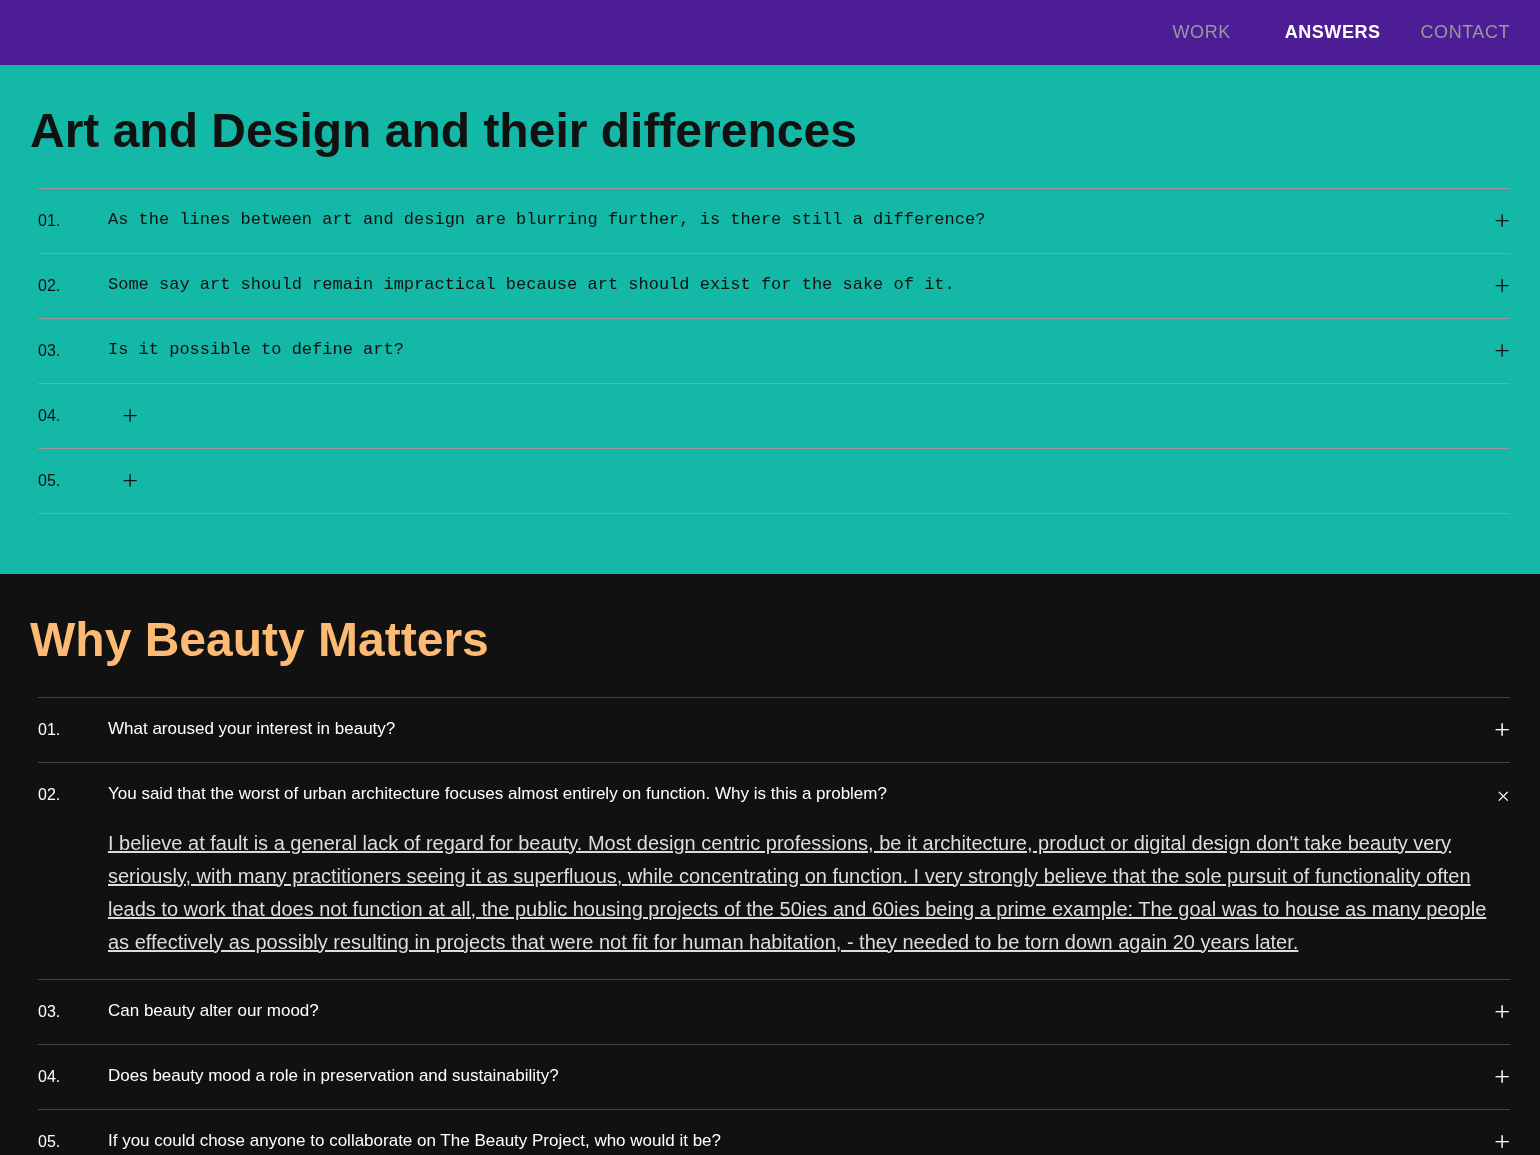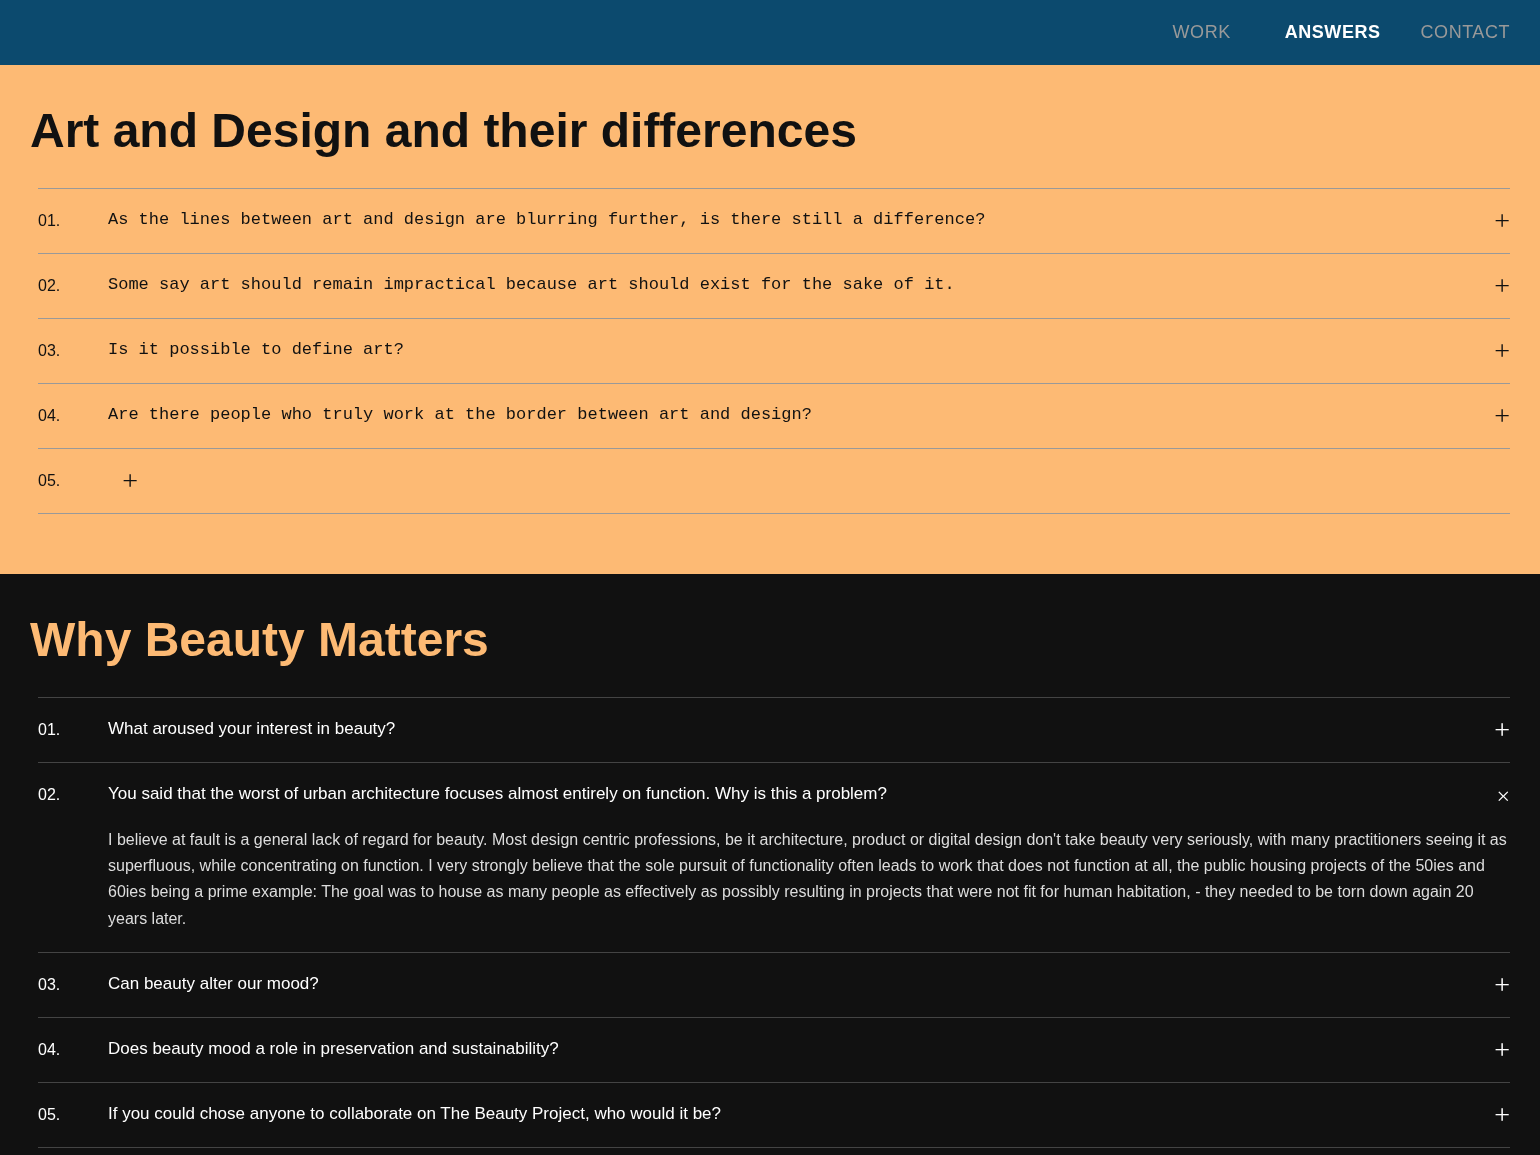--- a/index.html
+++ b/index.html
@@ -10,21 +10,21 @@
 
     body {
       font-family: 'Georgia', serif;
       font-size: 16px;
       line-height: 1.5;
       background: #f0f0f0;
     }
 
     
     nav {
-      background: #0c4a6e;
+      background: #4c1d95;
       display: flex;
       align-items: center;
       justify-content: space-between;
       padding: 0 30px;
       height: 65px;
     }
 
     .nav-logo {
       color: #fff;
       font-family: Arial, sans-serif;
@@ -54,21 +54,21 @@
     }
 
     .nav-link.active {
       color: #fff;
       font-weight: 700;
       margin-left: 14px;
     }
 
     
     .section-light {
-      background: #fdba74;
+      background: #14b8a6;
       padding: 40px 30px 60px 30px;
     }
 
     
     .section-dark {
       background: #111;
       padding: 40px 30px 40px 30px;
     }
 
     .section-title {
@@ -161,24 +161,25 @@
     .section-light .faq-toggle {
       color: #111;
     }
 
     .section-dark .faq-toggle {
       color: #fff;
     }
 
     .faq-answer {
       font-family: Arial, sans-serif;
-      font-size: 16px;
+      font-size: 20px;
       line-height: 1.65;
       padding: 0 0 20px 70px;
       display: none;
+      text-decoration: underline;
     }
 
     .section-dark .faq-answer {
       color: #ddd;
     }
 
     .faq-item.open .faq-answer {
       display: block;
     }
 
@@ -229,21 +230,20 @@
         <li class="faq-item">
           <div class="faq-header">
             <span class="faq-number">03.</span>
             <span class="faq-question">Is it possible to define art?</span>
             <span class="faq-toggle"><span class="faq-toggle-icon">+</span></span>
           </div>
         </li>
         <li class="faq-item">
           <div class="faq-header">
             <span class="faq-number">04.</span>
-            <span class="faq-question">Are there people who truly work at the border between art and design?</span>
             <span class="faq-toggle"><span class="faq-toggle-icon">+</span></span>
           </div>
         </li>
         <li class="faq-item">
           <div class="faq-header">
             <span class="faq-number">05.</span>
             <span class="faq-toggle"><span class="faq-toggle-icon">+</span></span>
           </div>
         </li>
       </ul>

